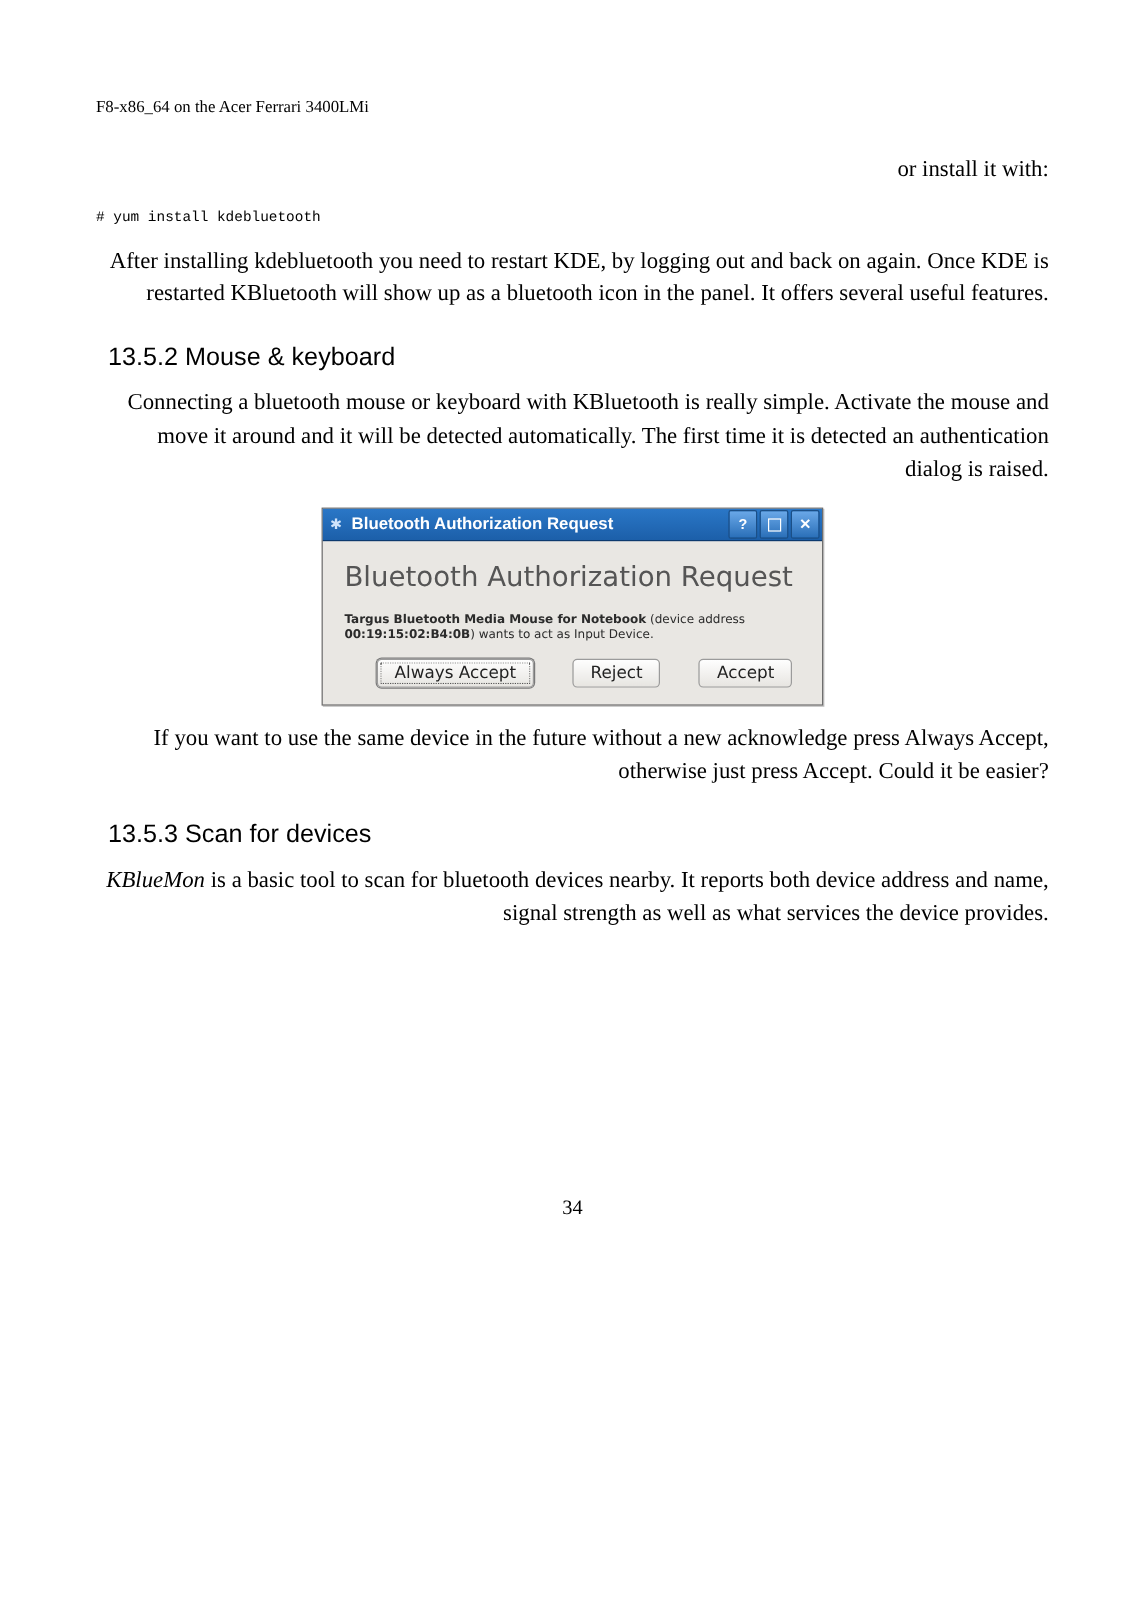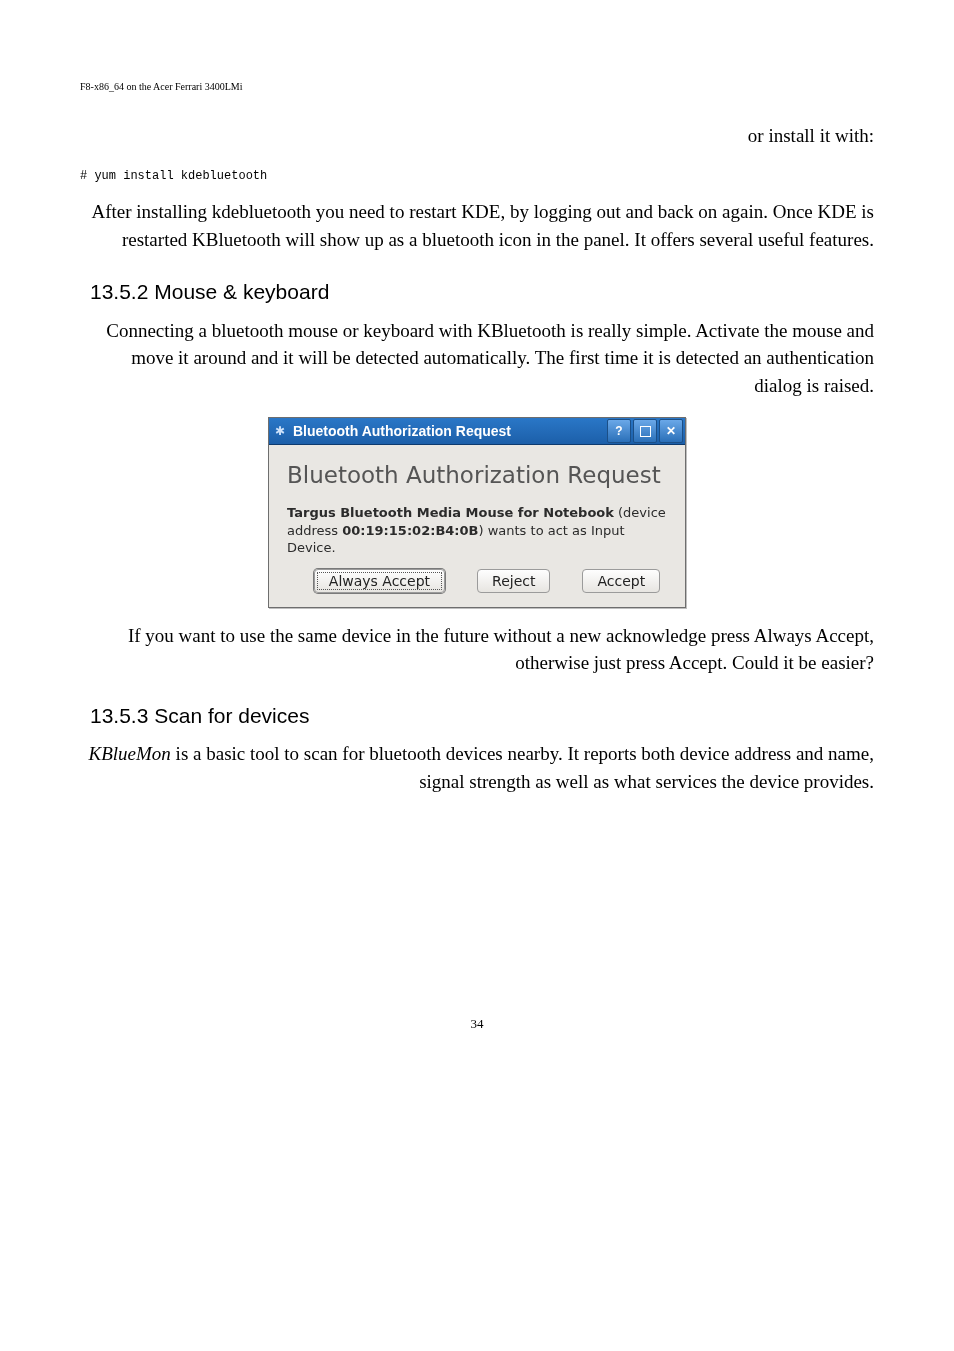--- a/index.html
+++ b/index.html
@@ -7,21 +7,21 @@
     padding: 80px 80px 40px 80px;
     font-family: Georgia, 'Times New Roman', serif;
     font-size: 18px;
     line-height: 1.4;
     color: #000;
     background: #fff;
     width: 954px;
     box-sizing: border-box;
   }
   .header-line {
-    font-size: 10px;
+    font-size: 14px;
     margin-bottom: 28px;
   }
   .body-para {
     font-size: 19px;
     margin: 10px 0 18px 0;
     line-height: 1.45;
     text-align: right;
   }
   .code {
     font-family: 'Courier New', monospace;
@@ -98,21 +98,21 @@
     font-family: 'DejaVu Sans', Verdana, Arial, sans-serif;
     color: #2b2b2b;
   }
   .dlg-title {
     font-size: 23px;
     color: #555;
     line-height: 1.25;
     margin-bottom: 14px;
   }
   .dlg-text {
-    font-size: 13px;
+    font-size: 10px;
     line-height: 1.35;
     margin-bottom: 12px;
     color:#2b2b2b;
   }
   .dlg-text b { font-weight: bold; color:#2b2b2b;}
   .btn-row {
     display:flex;
     gap: 12px;
     justify-content: center;
     margin-top: 10px;
@@ -128,21 +128,21 @@
     margin-left:20px;
   }
   .btn.default {
     outline: 1px dotted #555;
     outline-offset: -4px;
     box-shadow: 0 0 0 1px #7a7a7a;
   }
   .italic { font-style: italic; margin-top: 28px; }
   .page-num {
     text-align:center;
-    font-size:13px;
+    font-size:17px;
     margin-top: 220px;
   }
 </style>
 </head>
 <body>
 
 <div class="header-line">F8-x86_64 on the Acer Ferrari 3400LMi</div>
 
 <div class="body-para">or install it with:</div>
 <div class="code"># yum install kdebluetooth</div>

